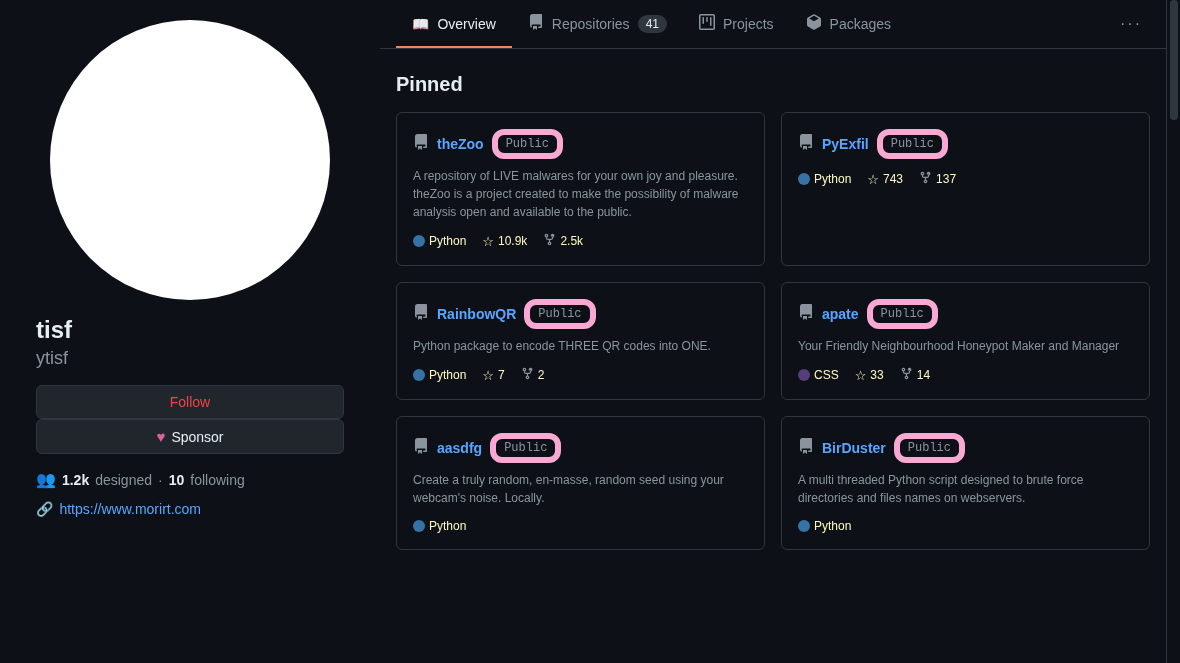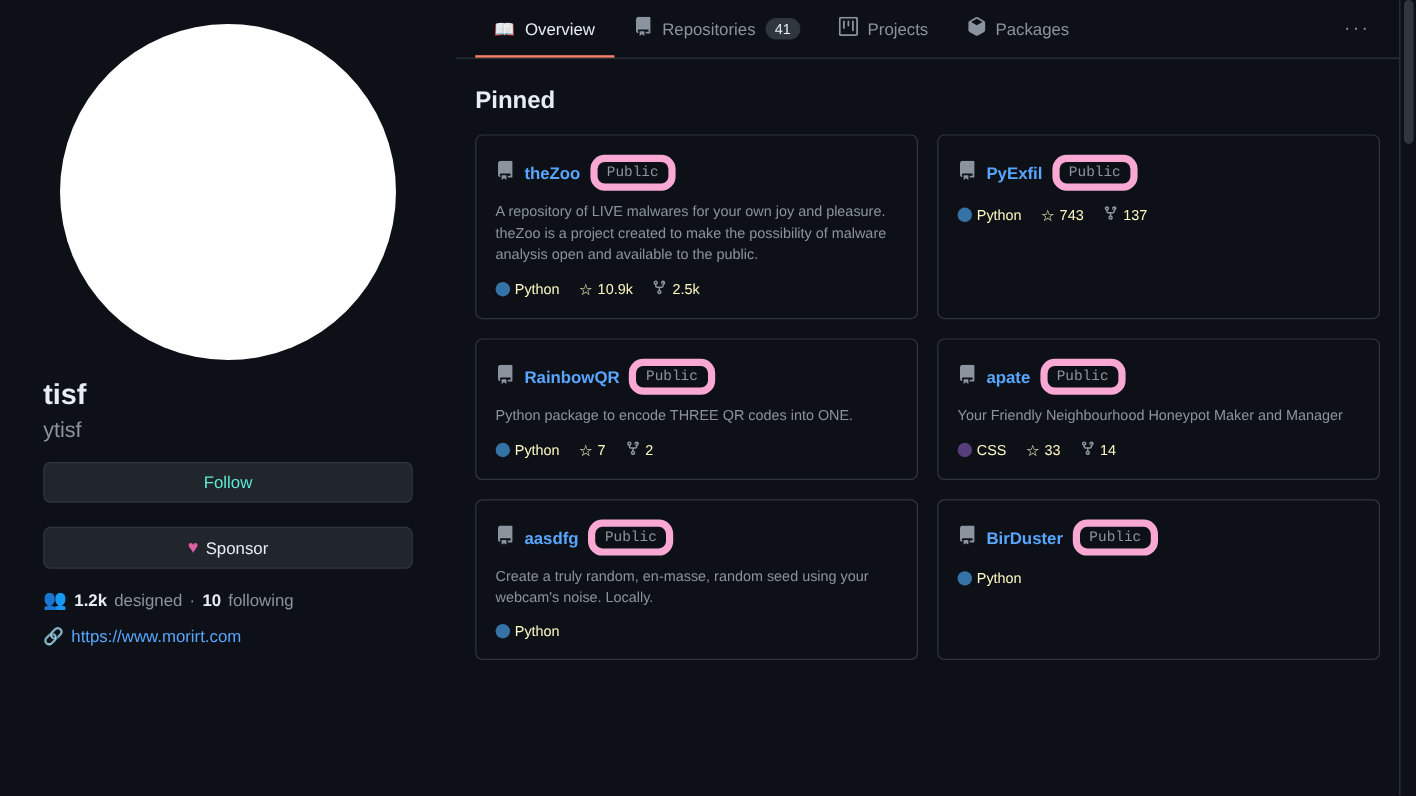--- a/index.html
+++ b/index.html
@@ -51,27 +51,27 @@
       font-weight: 300;
       color: #8b949e;
       margin-bottom: 16px;
       text-align: center;
     }
 
     .follow-btn {
       width: 100%;
       padding: 8px 16px;
       background: #21262d;
-      color: #5eead4;
+      color: #ef4444;
       border: 1px solid #30363d;
       border-radius: 6px;
       font-size: 14px;
       font-weight: 500;
       cursor: pointer;
-      margin-bottom: 20px;
+      margin-bottom: 0;
       text-align: center;
     }
 
     .sponsor-btn {
       width: 100%;
       padding: 8px 16px;
       background: #21262d;
       color: #e6edf3;
       border: 1px solid #30363d;
       border-radius: 6px;
@@ -492,20 +492,21 @@
         <div class="repo-card">
     <div class="repo-header">
       <span class="repo-icon">
         <svg width="16" height="16" viewBox="0 0 16 16" fill="#8b949e">
                 <path d="M2 2.5A2.5 2.5 0 014.5 0h8.75a.75.75 0 01.75.75v12.5a.75.75 0 01-.75.75h-2.5a.75.75 0 110-1.5h1.75v-2h-8a1 1 0 00-.714 1.7.75.75 0 01-1.072 1.05A2.495 2.495 0 012 11.5v-9zm10.5-1V9h-8c-.356 0-.694.074-1 .208V2.5a1 1 0 011-1h8zM5 12.25v3.25a.25.25 0 00.4.2l1.45-1.087a.25.25 0 01.3 0L8.6 15.7a.25.25 0 00.4-.2v-3.25a.25.25 0 00-.25-.25h-3.5a.25.25 0 00-.25.25z"></path>
               </svg>
       </span>
       <span class="repo-name">BirDuster</span>
       <span class="repo-badge">Public</span>
     </div>
+    <div class="repo-description">A multi threaded Python script designed to brute force directories and files names on webservers.</div>
     <div class="repo-footer">
       <div class="lang-item">
         <span class="lang-dot" style="background:#3572A5"></span>
         <span>Python</span>
       </div>
 
     </div>
   </div>
       </div>
   </div>

